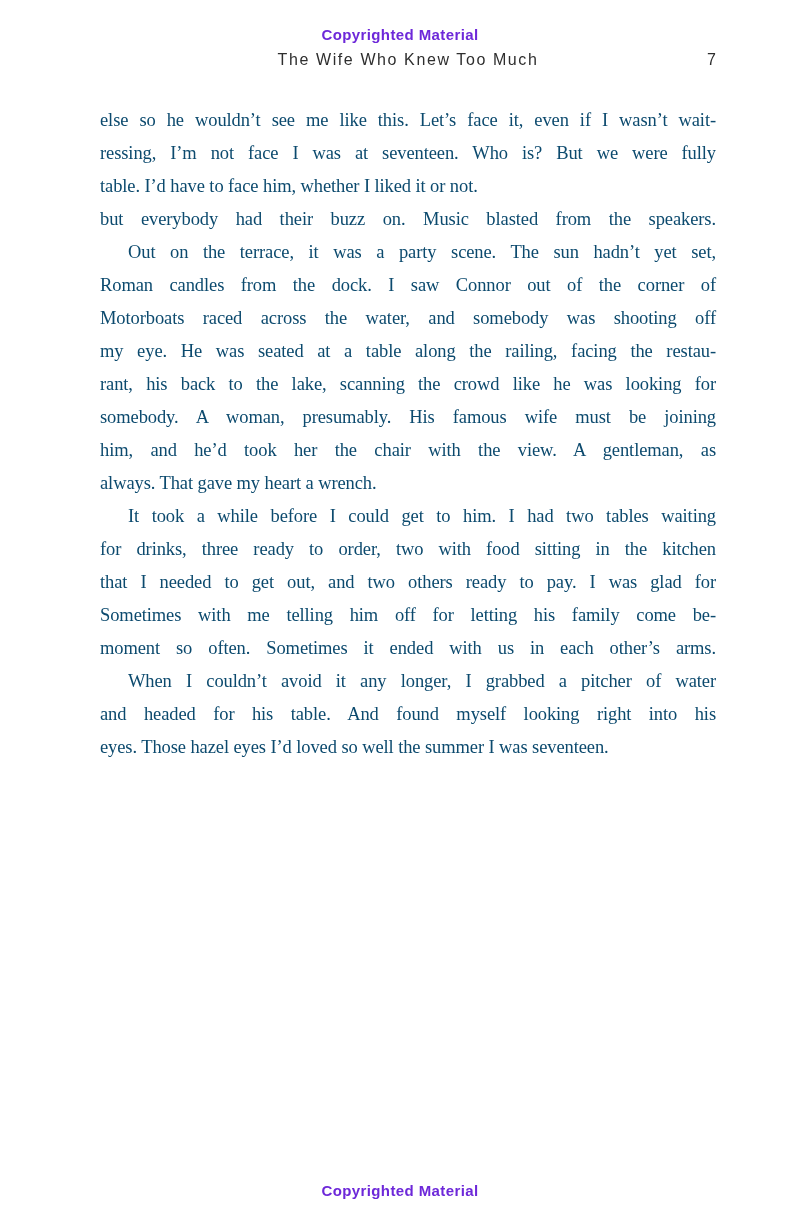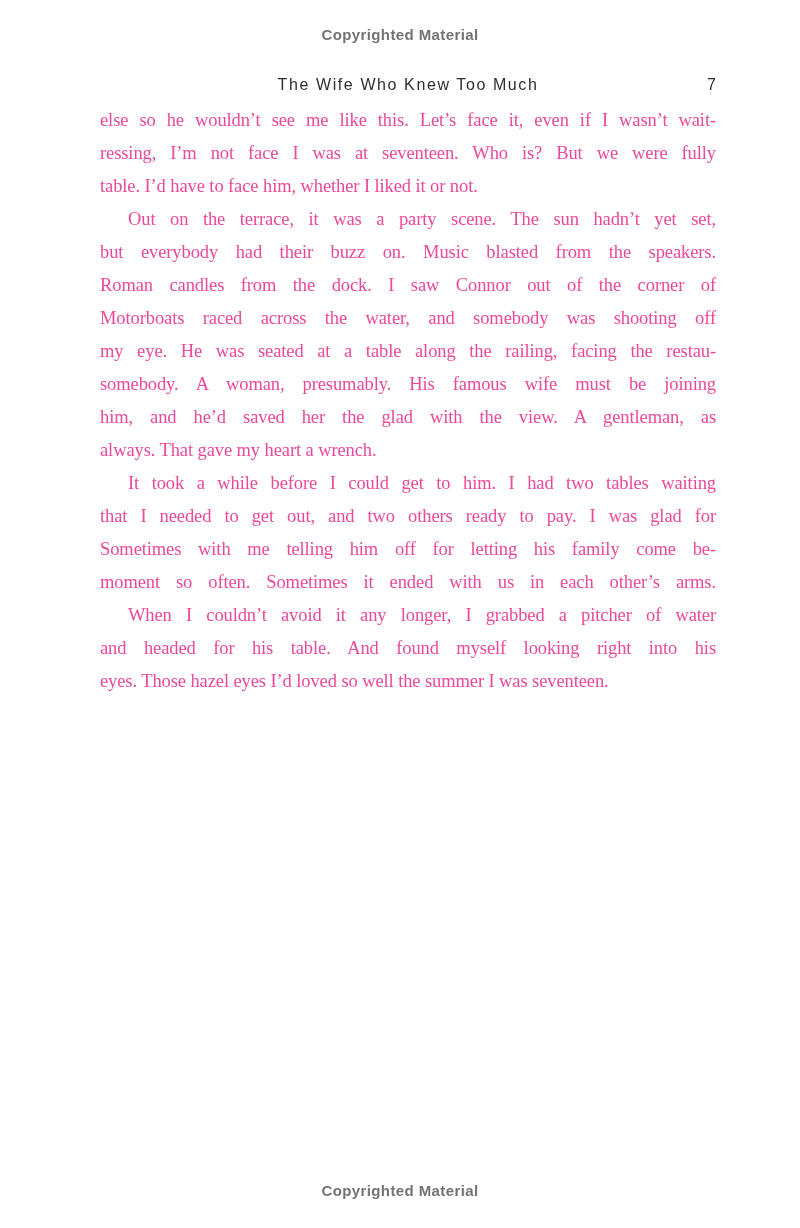--- a/index.html
+++ b/index.html
@@ -14,51 +14,50 @@
   }
   .copyright {
     position: absolute;
     left: 0;
     width: 100%;
     text-align: center;
     font-family: "Liberation Sans", sans-serif;
     font-size: 15px;
     font-weight: 700;
     letter-spacing: 0.4px;
-    color: #737373;
+    color: #6d28d9;
   }
   #copyright-top { top: 26px; }
   #copyright-bottom { top: 1182px; }
   #running-header {
     position: absolute;
     top: 51px;
     left: 100px;
     width: 616px;
     font-family: "Liberation Sans", sans-serif;
     font-size: 16px;
     color: #2e2e2e;
-    margin-top: 25px;
   }
   #running-header .title {
     display: block;
     text-align: center;
     letter-spacing: 1.6px;
   }
   #running-header .page-number {
     position: absolute;
     top: 0;
     right: 0;
     letter-spacing: 0;
   }
   #body-text {
     position: absolute;
     top: 104px;
     left: 100px;
     width: 616px;
-    color: #ec4899;
+    color: #0c4a6e;
     font-size: 18.5px;
     line-height: 33px;
     letter-spacing: -0.1px;
   }
   #body-text p { margin: 0; }
   .line {
     display: block;
     text-align: justify;
     text-align-last: justify;
   }
@@ -80,31 +79,33 @@
     <span class="page-number">7</span>
   </div>
 
   <div id="body-text">
       <p>
         <span class="line">else so he wouldn’t see me like this. Let’s face it, even if I wasn’t wait-</span>
         <span class="line">ressing, I’m not face I was at seventeen. Who is? But we were fully</span>
         <span class="line para-last">table. I’d have to face him, whether I liked it or not.</span>
       </p>
       <p>
+        <span class="line">but everybody had their buzz on. Music blasted from the speakers.</span>
         <span class="line indented">Out on the terrace, it was a party scene. The sun hadn’t yet set,</span>
-        <span class="line">but everybody had their buzz on. Music blasted from the speakers.</span>
         <span class="line">Roman candles from the dock. I saw Connor out of the corner of</span>
         <span class="line">Motorboats raced across the water, and somebody was shooting off</span>
         <span class="line">my eye. He was seated at a table along the railing, facing the restau-</span>
+        <span class="line">rant, his back to the lake, scanning the crowd like he was looking for</span>
         <span class="line">somebody. A woman, presumably. His famous wife must be joining</span>
-        <span class="line">him, and he’d saved her the glad with the view. A gentleman, as</span>
+        <span class="line">him, and he’d took her the chair with the view. A gentleman, as</span>
         <span class="line para-last">always. That gave my heart a wrench.</span>
       </p>
       <p>
         <span class="line indented">It took a while before I could get to him. I had two tables waiting</span>
+        <span class="line">for drinks, three ready to order, two with food sitting in the kitchen</span>
         <span class="line">that I needed to get out, and two others ready to pay. I was glad for</span>
         <span class="line">Sometimes with me telling him off for letting his family come be-</span>
         <span class="line">moment so often. Sometimes it ended with us in each other’s arms.</span>
       </p>
       <p>
         <span class="line indented">When I couldn’t avoid it any longer, I grabbed a pitcher of water</span>
         <span class="line">and headed for his table. And found myself looking right into his</span>
         <span class="line para-last">eyes. Those hazel eyes I’d loved so well the summer I was seventeen.</span>
       </p>
     </div>

